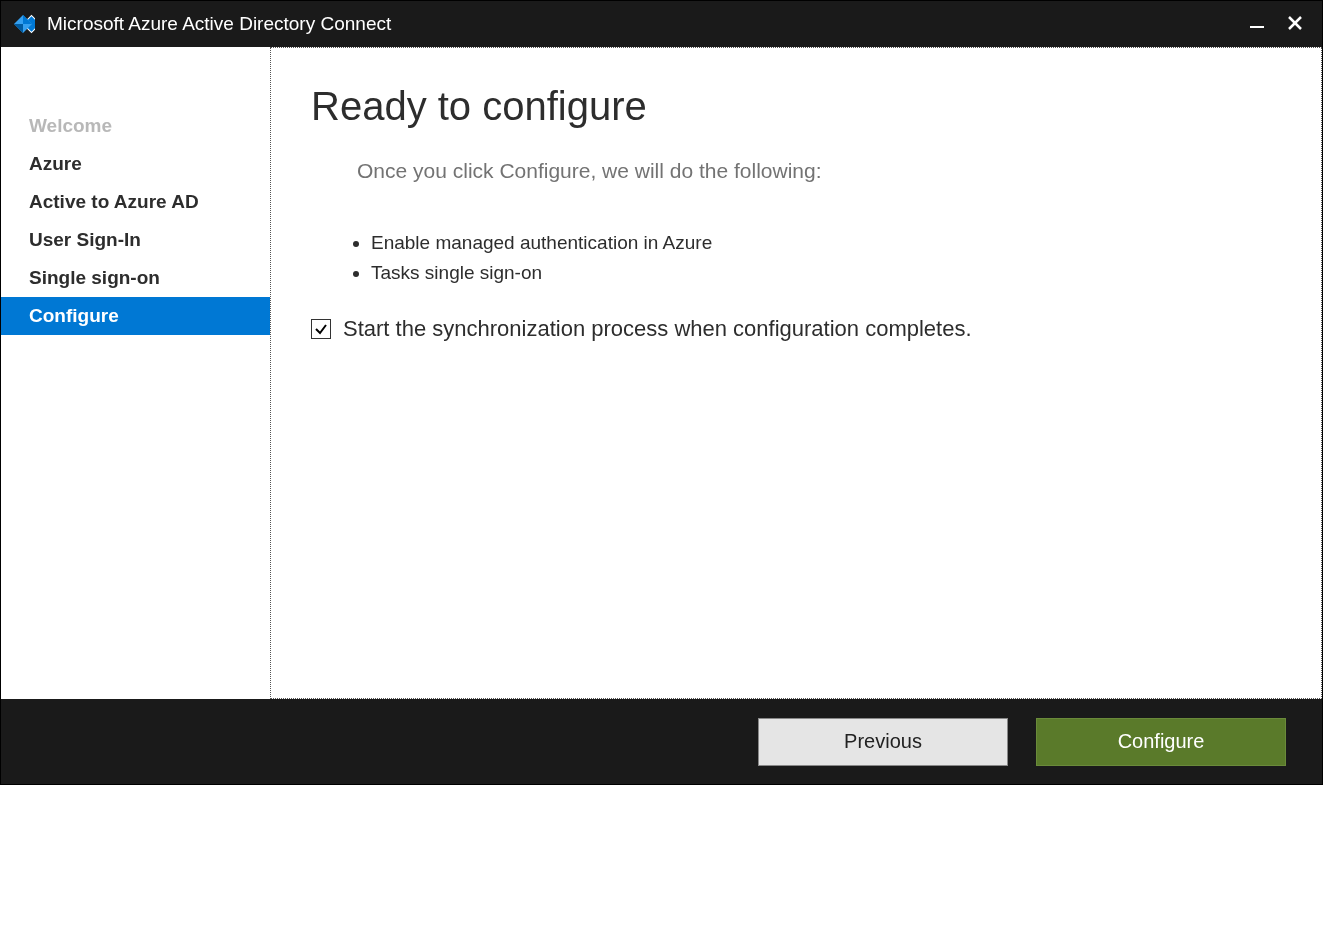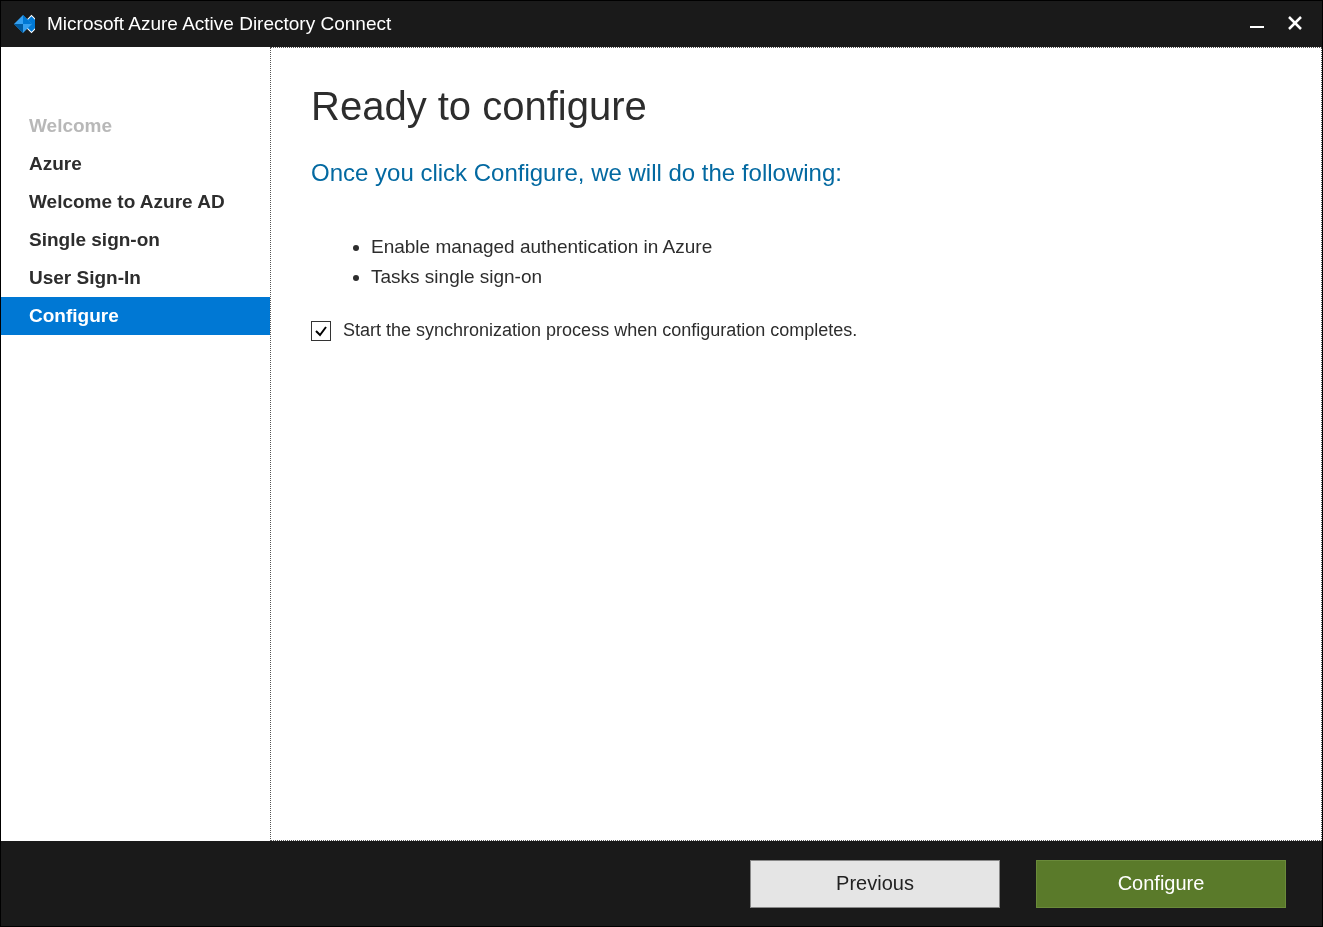--- a/index.html
+++ b/index.html
@@ -1,35 +1,35 @@
 <!DOCTYPE html>
 <html><head>
 <meta charset="utf-8">
 <style>
   * { box-sizing: border-box; margin: 0; padding: 0; }
   html, body { width: 1323px; height: 927px; font-family: "Segoe UI", sans-serif; background: #fff; }
-  .window { width: 1323px; height: 927px; display: flex; flex-direction: column; border: 1px solid #000; }
+  .window { width: 1323px; height: 785px; display: flex; flex-direction: column; border: 1px solid #000; }
   .titlebar { background: #1a1a1a; color: #fff; height: 46px; display: flex; align-items: center; padding: 0 10px; }
   .titlebar .logo { width: 24px; height: 24px; margin-right: 12px; display:flex; align-items:center; justify-content:center; }
   .titlebar .title { font-size: 19px; font-weight: 400; flex: 1; }
   .titlebar .win-controls { display: flex; gap: 24px; align-items: center; padding-right: 10px; }
   .titlebar .win-controls span { cursor: pointer; font-size: 18px; }
   .body { flex: 1; display: flex; position: relative; }
   .sidebar { width: 270px; background: #fff; padding-top: 60px; border-right: 1px dotted #555; font-weight: bold; }
   .sidebar .nav-item { padding: 8px 28px; font-size: 19px; color: #2d2d2d; cursor: pointer; }
   .sidebar .nav-item.disabled { color: #b8b8b8; }
   .sidebar .nav-item.active { background: #0078d4; color: #fff; }
   .main { flex: 1; padding: 36px 40px 20px 40px; border-top: 1px dotted #555; border-right: 1px dotted #555; border-bottom: 1px dotted #555; }
   .main h1 { font-size: 40px; font-weight: 300; color: #2d2d2d; margin-bottom: 30px; }
-  .main .intro { font-size: 24px; color: #0369a1; margin-bottom: 18px; }
+  .main .intro { font-size: 21px; color: #737373; margin-bottom: 18px; margin-left: 46px; }
   .main ul { list-style: disc; padding-left: 60px; margin-bottom: 28px; margin-top: 45px; }
   .main ul li { font-size: 19px; color: #2d2d2d; padding: 4px 0; }
-  .checkbox-row { display: flex; align-items: center; gap: 12px; font-size: 18px; color: #2d2d2d; }
+  .checkbox-row { display: flex; align-items: center; gap: 12px; font-size: 22px; color: #2d2d2d; }
   .checkbox-row .cb { width: 20px; height: 20px; border: 1.5px solid #333; display: flex; align-items: center; justify-content: center; font-size: 15px; cursor: pointer; }
-  .footer { background: #1a1a1a; height: 85px; display: flex; align-items: center; justify-content: flex-end; gap: 36px; padding-right: 36px; }
+  .footer { background: #1a1a1a; height: 85px; display: flex; align-items: center; justify-content: flex-end; gap: 28px; padding-right: 36px; }
   .footer button { width: 250px; height: 48px; font-size: 20px; border: 1px solid #888; cursor: pointer; font-family: inherit; }
   .footer .btn-prev { background: #e5e5e5; color: #222; }
   .footer .btn-configure { background: #5a7a2a; color: #fff; border-color: #6a8a3a; }
 </style>
 </head>
 <body>
 
 <div class="window">
 
   <div class="titlebar">
@@ -54,23 +54,23 @@
             <line x1="13" y1="1" x2="1" y2="13" stroke="#fff" stroke-width="2.5"></line>
           </svg>
       </span>
     </div>
   </div>
 
   <div class="body">
     <div class="sidebar">
       <div class="nav-item disabled">Welcome</div>
       <div class="nav-item">Azure</div>
-      <div class="nav-item">Welcome to Azure AD</div>
+      <div class="nav-item">Active to Azure AD</div>
+      <div class="nav-item">User Sign-In</div>
       <div class="nav-item">Single sign-on</div>
-      <div class="nav-item">User Sign-In</div>
       <div class="nav-item active">Configure</div>
     </div>
 
     <div class="main">
       <h1>Ready to configure</h1>
       <p class="intro">Once you click Configure, we will do the following:</p>
       <ul>
         <li>Enable managed authentication in Azure</li>
         <li>Tasks single sign-on</li>
       </ul>

